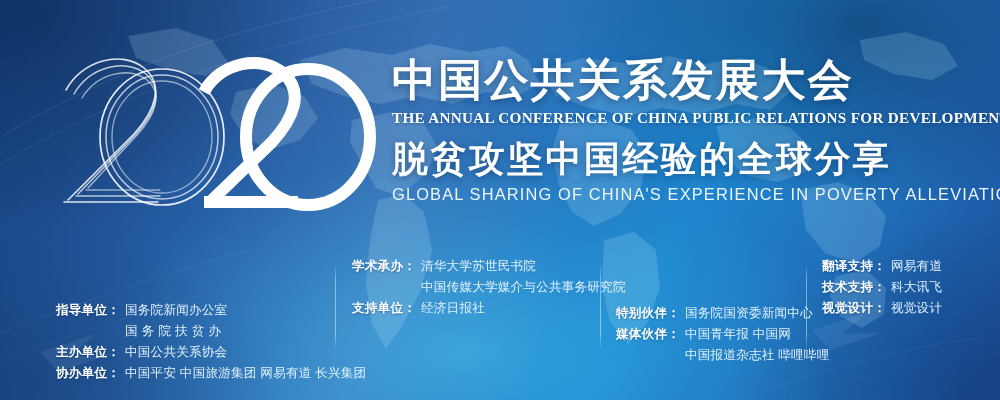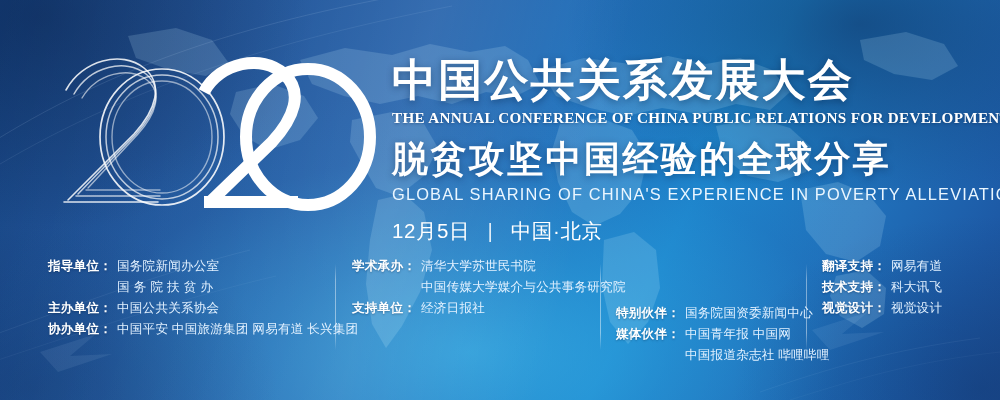--- a/index.html
+++ b/index.html
@@ -134,21 +134,21 @@
     text-shadow:0 1px 2px rgba(4,28,64,.35);
   }
   .cred-value{
     font-size:12.6px;font-weight:400;color:#e2f1ff;
     letter-spacing:.2px;margin-left:7px;
   }
   .cred-value.spaced{letter-spacing:4.1px;}
   .cred-row.cont .cred-label{visibility:hidden;}
 
   
-  #col-1{left:48px;}   #col-1 .cred-label{width:62px;}
+  #col-1{left:56px;margin-top:44px;}   #col-1 .cred-label{width:62px;}
   #col-2{left:352px;}  #col-2 .cred-label{width:62px;}
   #col-3{left:616px;margin-top:47px;}  #col-3 .cred-label{width:62px;}
   #col-4{left:822px;}  #col-4 .cred-label{width:62px;}
 
   #div-1{left:335px;} #div-2{left:600px;} #div-3{left:806px;}
 </style>
 </head>
 <body>
 
 <div id="banner">
@@ -220,25 +220,20 @@
 
       <ellipse cx="256" cy="95" rx="62" ry="68" fill="none" stroke="#ffffff" stroke-width="12"></ellipse>
     </svg>
   </div>
 
   <div class="title-block">
     <div class="t-cn1">中国公共关系发展大会</div>
     <div class="t-en1">THE ANNUAL CONFERENCE OF CHINA PUBLIC RELATIONS FOR DEVELOPMENT</div>
     <div class="t-cn2">脱贫攻坚中国经验的全球分享</div>
     <div class="t-en2">GLOBAL SHARING OF CHINA'S EXPERIENCE IN POVERTY ALLEVIATION</div>
-    <div class="t-date">
-      <span>12月5日</span>
-      <span class="sep">|</span>
-      <span>中国·北京</span>
-    </div>
   </div>
 
   <div class="credits">
     <div class="divider" id="div-1"></div>
     <div class="divider" id="div-2"></div>
     <div class="divider" id="div-3"></div>
 
     <div class="cred-col" id="col-1">
         <div class="cred-row">
           <span class="cred-label">指导单位：</span>

